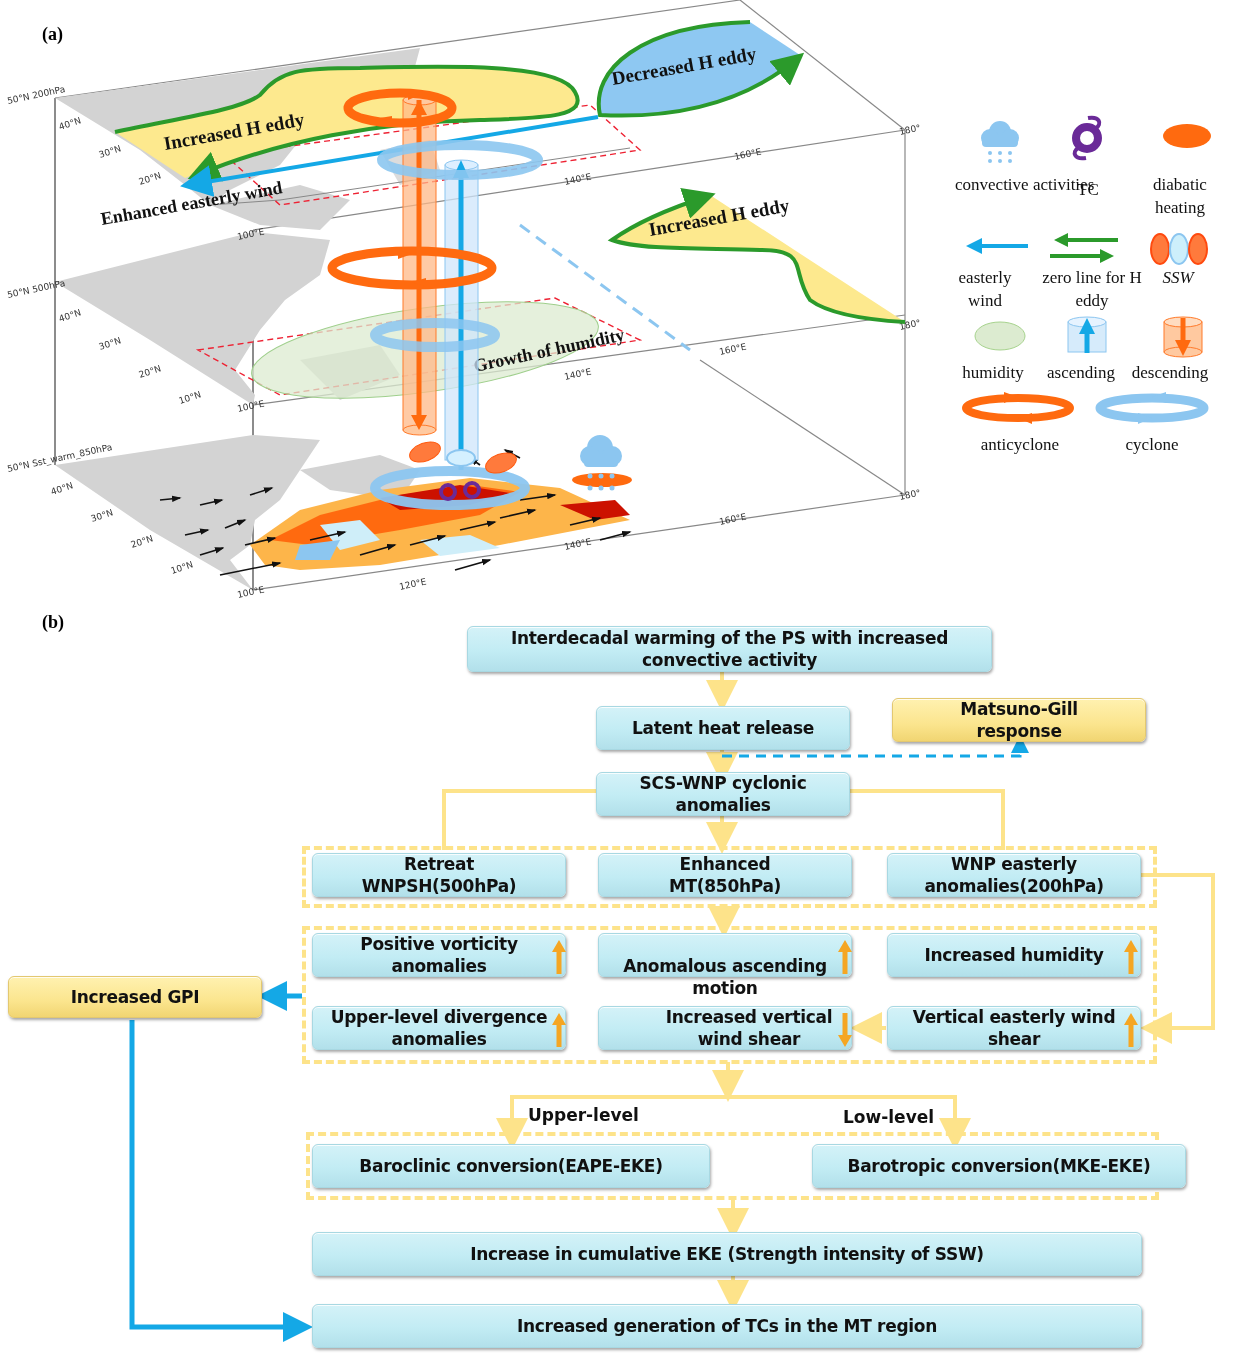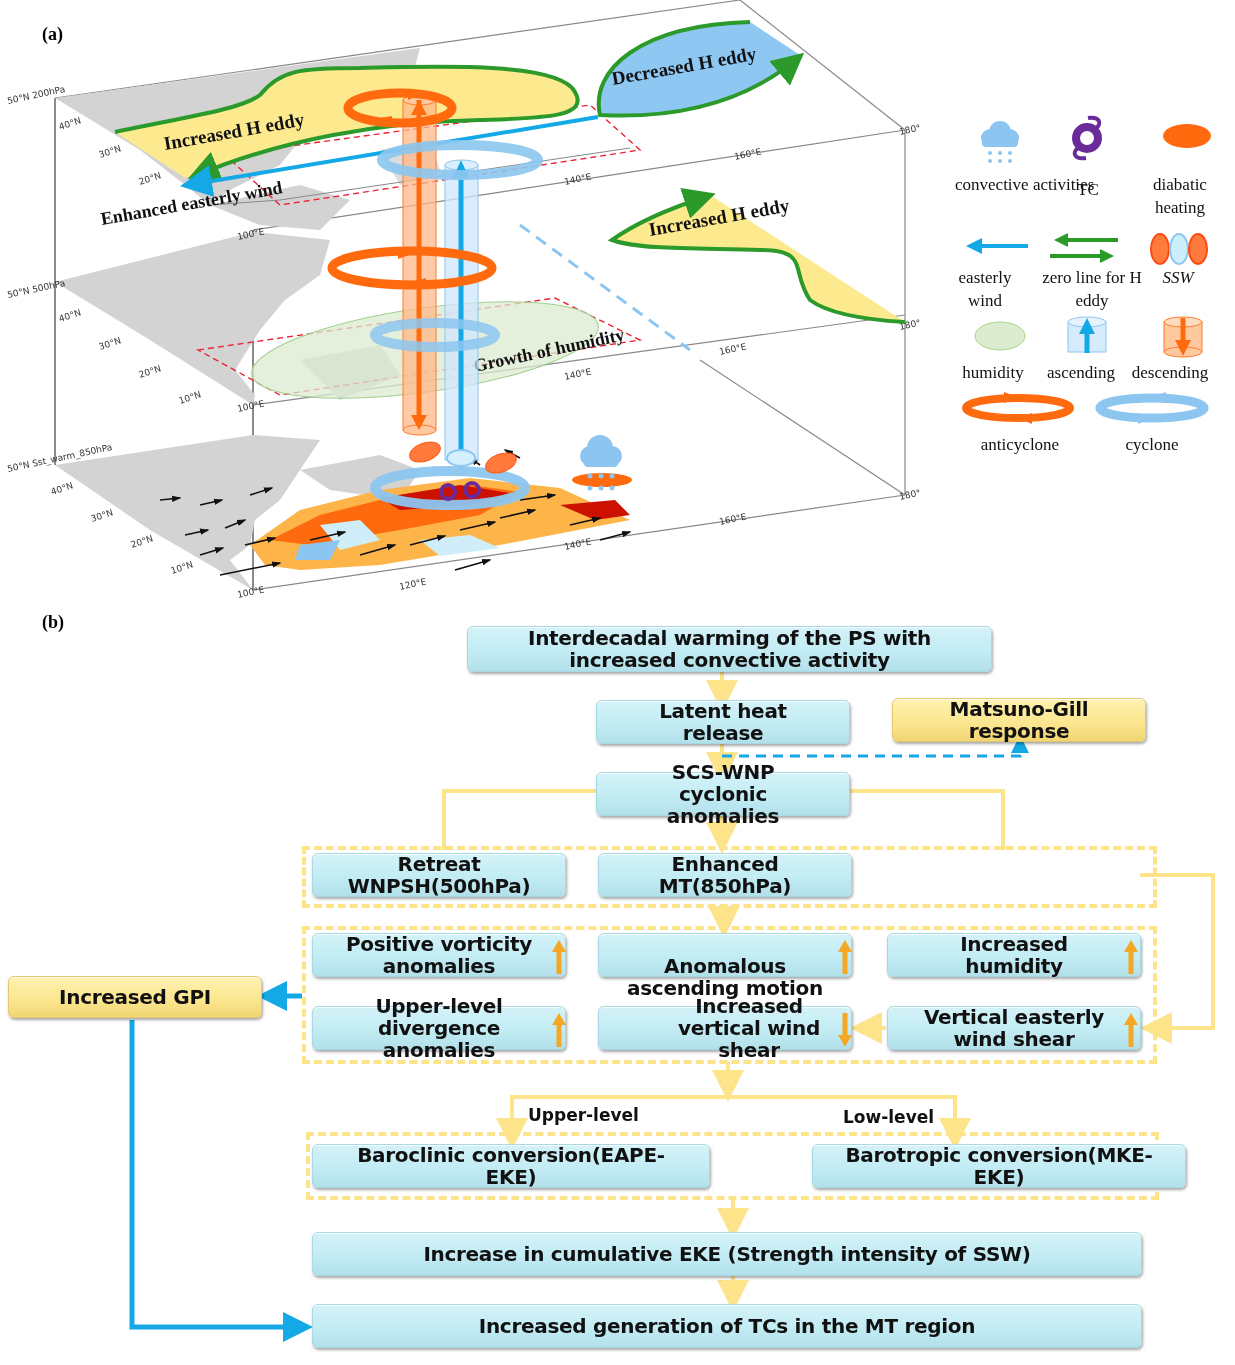--- a/index.html
+++ b/index.html
@@ -14,21 +14,21 @@
   .leg-label { position:absolute; font-family:"Liberation Serif", serif; font-size:17px; color:#111; text-align:center; line-height:23px; white-space:nowrap; }
 
   
   #panel-b { position:absolute; left:0; top:610px; width:1235px; height:755px; }
   #panel-b svg.conn { position:absolute; left:0; top:0; }
   .box { position:absolute; box-sizing:border-box; border-radius:6px;
          background:linear-gradient(180deg,#d4f2f8 0%,#c2ecf4 55%,#b2e0ea 100%);
          box-shadow: 1px 2px 3px rgba(0,0,0,0.35), inset 0 1px 0 rgba(255,255,255,0.8);
          border:1px solid #a8d8e2;
          display:flex; align-items:center; justify-content:center; text-align:center;
-         font-family:"DejaVu Sans", sans-serif; font-weight:bold; font-size:20px; line-height:22px; color:#111; letter-spacing:-0.3px; }
+         font-family:"DejaVu Sans", sans-serif; font-weight:bold; font-size:17px; line-height:22px; color:#111; letter-spacing:-0.3px; }
   .box.yellow { background:linear-gradient(180deg,#fff1b0 0%,#fbe58e 60%,#f1d572 100%); border-color:#e3c870; }
   .box .txt { padding:0 24px; }
   .arrow-ud { position:absolute; width:14px; height:34px; }
   .dash-group { position:absolute; box-sizing:border-box; border:4px dashed #fde38a; }
   .branch-label { position:absolute; font-family:"DejaVu Sans", sans-serif; font-weight:bold; font-size:17px; color:#111; }
 </style>
 </head>
 <body>
 
 <div id="panel-a">
@@ -327,36 +327,39 @@
     <polyline points="132,410 132,717 298,717" fill="none" stroke="#14a8e6" stroke-width="5" marker-end="url(#aB)"></polyline>
   </svg>
 
   <div class="dash-group" style="left:302px;top:236px;width:855px;height:62px;"></div>
   <div class="dash-group" style="left:302px;top:316px;width:855px;height:138px;"></div>
   <div class="dash-group" style="left:306px;top:522px;width:853px;height:68px;"></div>
 
   <div class="box" style="left:467px;top:16px;width:525px;height:46px;">
       <span class="txt">Interdecadal warming of the PS with increased convective activity</span>
     </div>
-  <div class="box" style="left:596px;top:90px;width:254px;height:44px;">
+  <div class="box" style="left:596px;top:96px;width:254px;height:44px;">
       <span class="txt">Latent heat release</span>
     </div>
   <div class="box yellow" style="left:892px;top:88px;width:254px;height:44px;">
       <span class="txt">Matsuno-Gill response</span>
     </div>
   <div class="box" style="left:596px;top:162px;width:254px;height:44px;">
       <span class="txt" style="padding:0 40px;">SCS-WNP cyclonic anomalies</span>
     </div>
 
   <div class="box" style="left:312px;top:243px;width:254px;height:44px;">
       <span class="txt" style="padding:0 40px;">Retreat WNPSH(500hPa)</span>
     </div>
   <div class="box" style="left:598px;top:243px;width:254px;height:44px;">
       <span class="txt">Enhanced MT(850hPa)</span>
     </div>
+  <div class="box" style="left:887px;top:243px;width:254px;height:44px;">
+      <span class="txt" style="padding:0 22px;">WNP easterly anomalies(200hPa)</span>
+    </div>
 
   <div class="box" style="left:312px;top:323px;width:254px;height:44px;">
       <span class="txt" style="padding:14px 30px;">Positive vorticity anomalies</span>
     </div>
   <div class="box" style="left:598px;top:323px;width:254px;height:44px;">
       <span class="txt" style="padding:6px 14px;margin-top:44px;">Anomalous ascending motion</span>
     </div>
   <div class="box" style="left:887px;top:323px;width:254px;height:44px;">
       <span class="txt">Increased humidity</span>
     </div>

